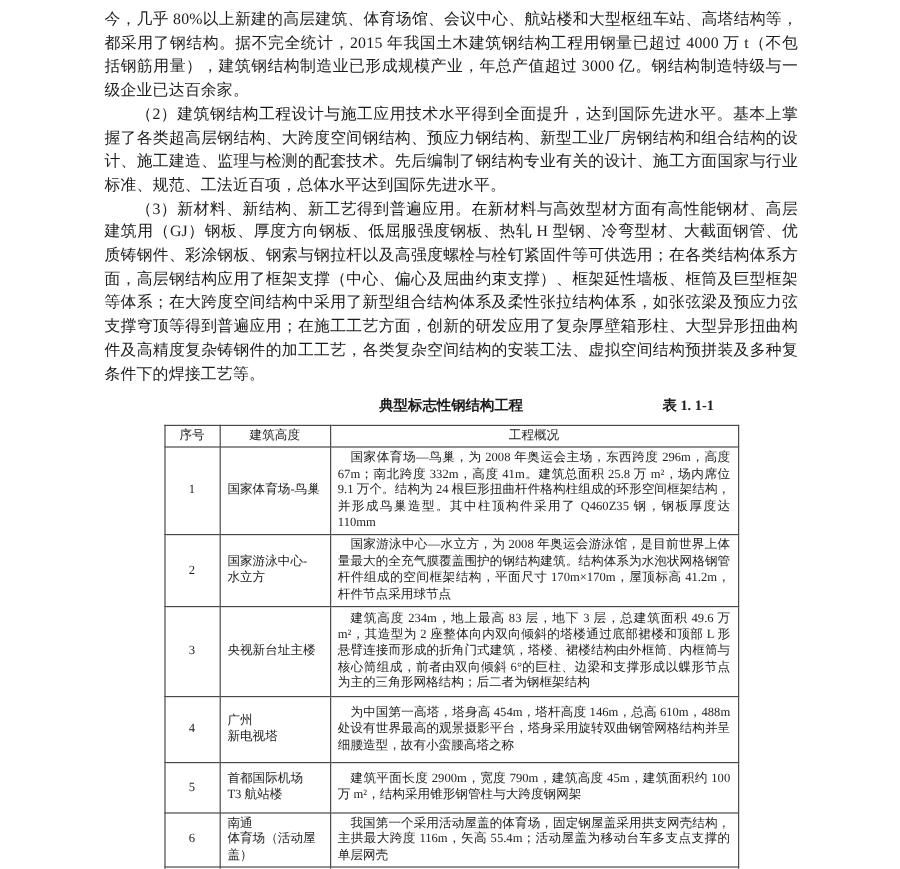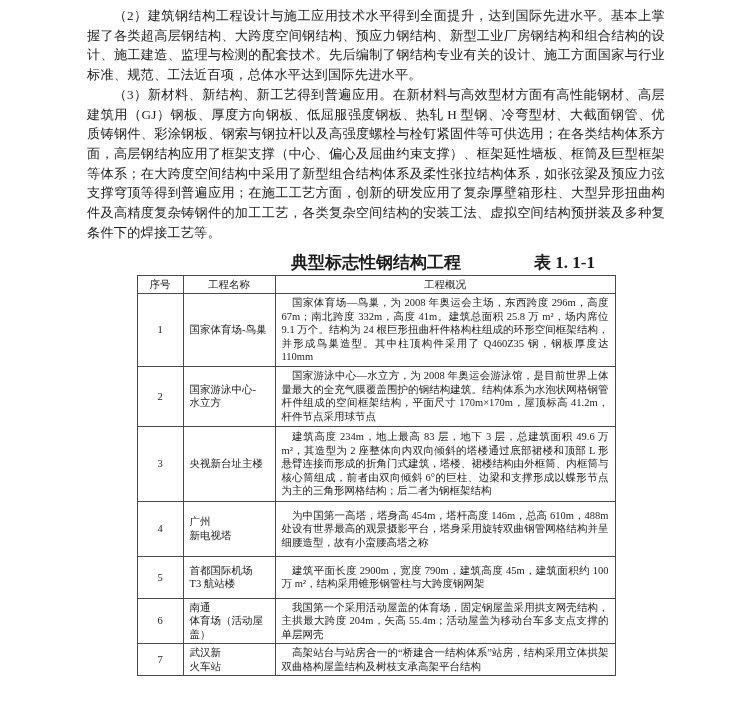--- a/index.html
+++ b/index.html
@@ -29,21 +29,21 @@
     letter-spacing: 0.2px;
   }
   .para.indent { text-indent: 2em; }
 
   
   .caption {
     position: relative;
     width: 478px;
     margin: 9px auto 9px;
     height: 15px;
-    font-size: 17px;
+    font-size: 12px;
     font-weight: bold;
   }
   .caption-title {
     position: absolute;
     left: 0; right: 0;
     text-align: center;
   }
   .caption-no {
     position: absolute;
     right: 20px;
@@ -88,38 +88,39 @@
   tbody tr:nth-child(4) { height: 55px; }
   tbody tr:nth-child(5) { height: 42px; }
   tbody tr:nth-child(6) { height: 34px; }
   tbody tr:nth-child(7) { height: 28px; }
 </style>
 </head>
 <body>
 
 <div class="page">
 
+  <p class="para">今，几乎 80%以上新建的高层建筑、体育场馆、会议中心、航站楼和大型枢纽车站、高塔结构等，都采用了钢结构。据不完全统计，2015 年我国土木建筑钢结构工程用钢量已超过 4000 万 t（不包括钢筋用量），建筑钢结构制造业已形成规模产业，年总产值超过 3000 亿。钢结构制造特级与一级企业已达百余家。</p>
   <p class="para indent">（2）建筑钢结构工程设计与施工应用技术水平得到全面提升，达到国际先进水平。基本上掌握了各类超高层钢结构、大跨度空间钢结构、预应力钢结构、新型工业厂房钢结构和组合结构的设计、施工建造、监理与检测的配套技术。先后编制了钢结构专业有关的设计、施工方面国家与行业标准、规范、工法近百项，总体水平达到国际先进水平。</p>
   <p class="para indent">（3）新材料、新结构、新工艺得到普遍应用。在新材料与高效型材方面有高性能钢材、高层建筑用（GJ）钢板、厚度方向钢板、低屈服强度钢板、热轧 H 型钢、冷弯型材、大截面钢管、优质铸钢件、彩涂钢板、钢索与钢拉杆以及高强度螺栓与栓钉紧固件等可供选用；在各类结构体系方面，高层钢结构应用了框架支撑（中心、偏心及屈曲约束支撑）、框架延性墙板、框筒及巨型框架等体系；在大跨度空间结构中采用了新型组合结构体系及柔性张拉结构体系，如张弦梁及预应力弦支撑穹顶等得到普遍应用；在施工工艺方面，创新的研发应用了复杂厚壁箱形柱、大型异形扭曲构件及高精度复杂铸钢件的加工工艺，各类复杂空间结构的安装工法、虚拟空间结构预拼装及多种复条件下的焊接工艺等。</p>
 
   <div class="caption">
     <span class="caption-title">典型标志性钢结构工程</span>
     <span class="caption-no">表 1. 1-1</span>
   </div>
 
   <table class="projects">
     <colgroup>
       <col class="c-no">
       <col class="c-name">
       <col class="c-desc">
     </colgroup>
     <thead>
       <tr>
         <th>序号</th>
-        <th>工程名称</th>
+        <th>建筑高度</th>
         <th>工程概况</th>
       </tr>
     </thead>
     <tbody>
       <tr>
         <td class="cell-no">1</td>
         <td class="cell-name">国家体育场-鸟巢</td>
         <td class="cell-desc">国家体育场—鸟巢，为 2008 年奥运会主场，东西跨度 296m，高度 67m；南北跨度 332m，高度 41m。建筑总面积 25.8 万 m²，场内席位 9.1 万个。结构为 24 根巨形扭曲杆件格构柱组成的环形空间框架结构，并形成鸟巢造型。其中柱顶构件采用了 Q460Z35 钢，钢板厚度达 110mm</td>
       </tr>
       <tr>
@@ -142,21 +143,21 @@
       <tr>
         <td class="cell-no">5</td>
         <td class="cell-name">首都国际机场
 T3 航站楼</td>
         <td class="cell-desc">建筑平面长度 2900m，宽度 790m，建筑高度 45m，建筑面积约 100 万 m²，结构采用锥形钢管柱与大跨度钢网架</td>
       </tr>
       <tr>
         <td class="cell-no">6</td>
         <td class="cell-name">南通
 体育场（活动屋盖）</td>
-        <td class="cell-desc">我国第一个采用活动屋盖的体育场，固定钢屋盖采用拱支网壳结构，主拱最大跨度 204m，矢高 55.4m；活动屋盖为移动台车多支点支撑的单层网壳</td>
+        <td class="cell-desc">我国第一个采用活动屋盖的体育场，固定钢屋盖采用拱支网壳结构，主拱最大跨度 116m，矢高 55.4m；活动屋盖为移动台车多支点支撑的单层网壳</td>
       </tr>
       <tr>
         <td class="cell-no">7</td>
         <td class="cell-name">武汉新
 火车站</td>
         <td class="cell-desc">高架站台与站房合一的“桥建合一结构体系”站房，结构采用立体拱架双曲格构屋盖结构及树枝支承高架平台结构</td>
       </tr>
     </tbody>
   </table>
 

